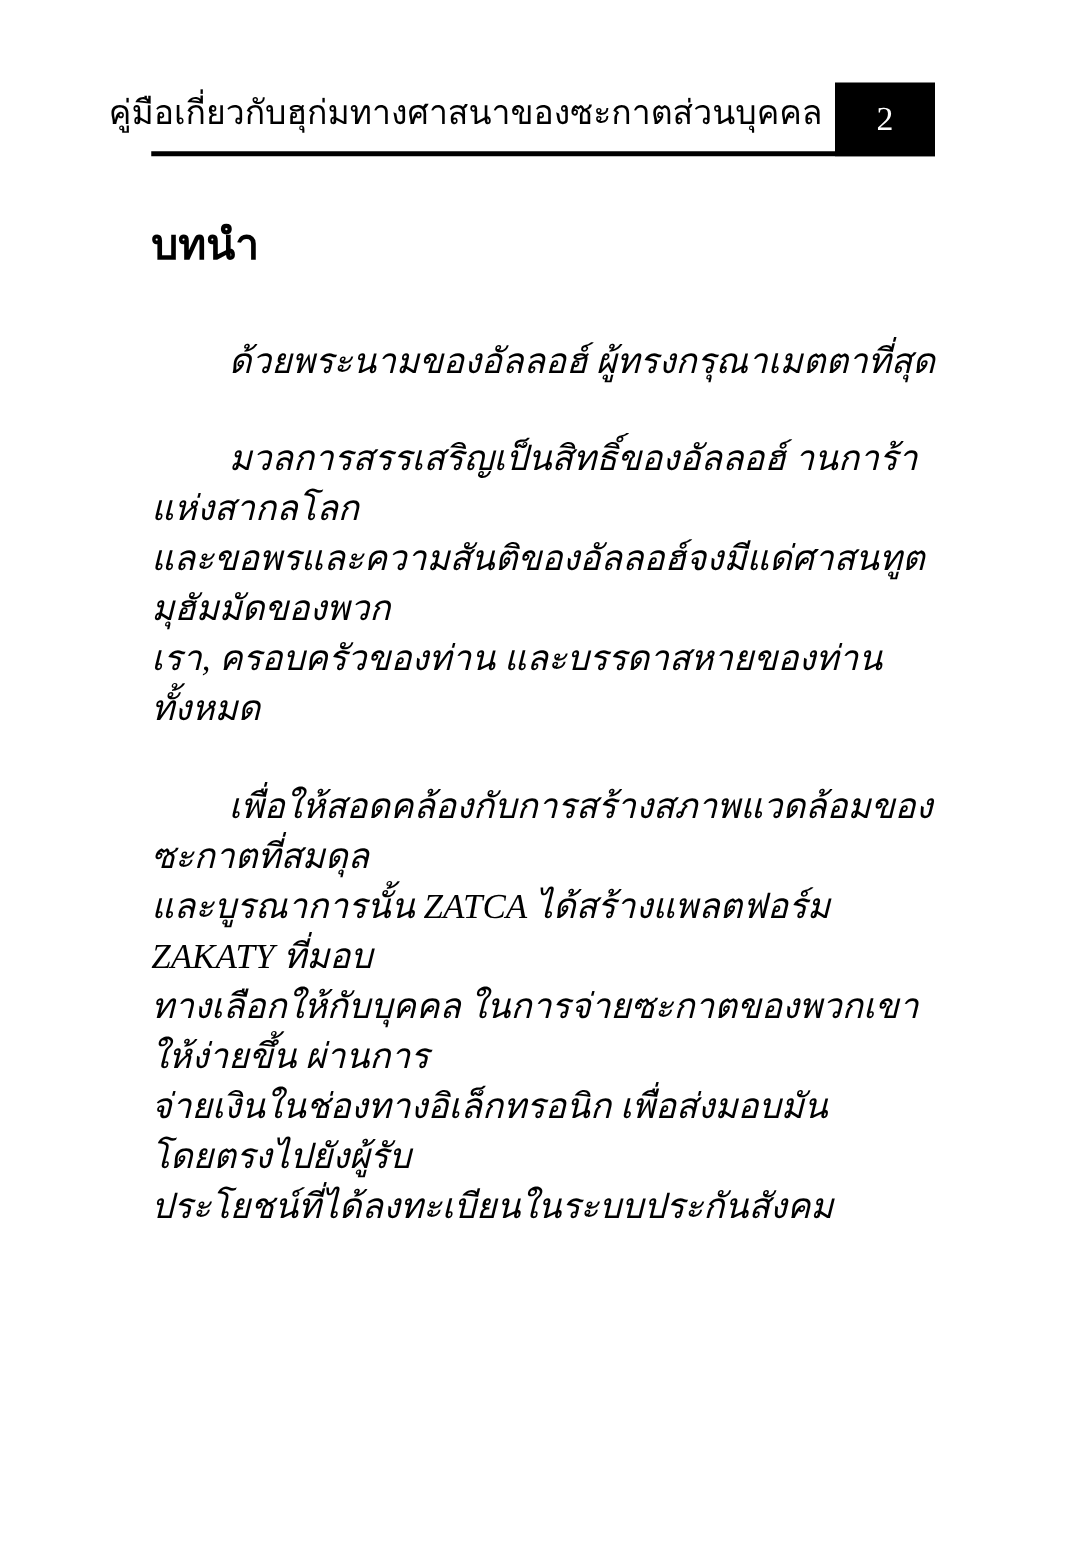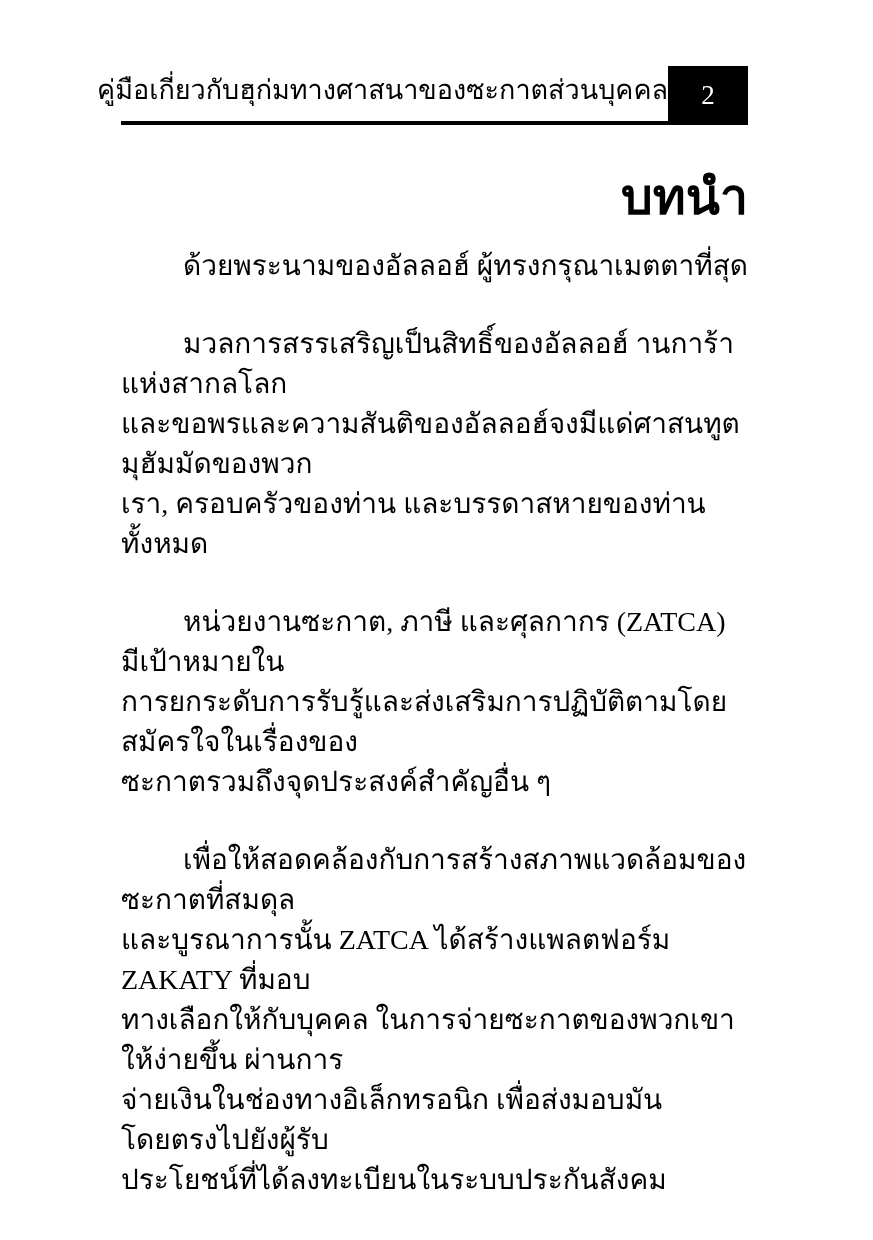--- a/index.html
+++ b/index.html
@@ -24,45 +24,47 @@
     display: flex;
     justify-content: flex-end;
     align-items: center;
     border-bottom: 4px solid #000000;
     height: 57px;
   }
   .header-title {
     font-size: 27px;
     line-height: 1;
     white-space: nowrap;
+    margin-right: 10px;
     padding-bottom: 4px;
   }
   .page-number-box {
     width: 80px;
     height: 59px;
     background: #000000;
     color: #ffffff;
     display: flex;
     align-items: center;
     justify-content: center;
     font-size: 27px;
     margin-bottom: -6px;
     flex: 0 0 auto;
   }
   
   .section-title {
-    text-align: right;
+    text-align: left;
     font-weight: bold;
-    font-size: 50px;
+    font-size: 34px;
     line-height: 60px;
     margin: 42px 0 0 0;
   }
   
   .content {
-    margin-top: 19px;
+    margin-top: 43px;
+    font-style: italic;
   }
   .content p {
     font-size: 28px;
     line-height: 40px;
     margin: 0 0 38px 0;
     text-indent: 62px;
     white-space: pre-line;   
     text-align: left;
   }
 </style>
@@ -78,23 +80,20 @@
     </span>
   </div>
 
   <h1 class="section-title">บทนำ</h1>
 
   <div class="content">
     <p>ด้วยพระนามของอัลลอฮ์ ผู้ทรงกรุณาเมตตาที่สุด</p>
     <p>มวลการสรรเสริญเป็นสิทธิ์ของอัลลอฮ์ านการ้าแห่งสากลโลก
 และขอพรและความสันติของอัลลอฮ์จงมีแด่ศาสนทูตมุฮัมมัดของพวก
 เรา, ครอบครัวของท่าน และบรรดาสหายของท่านทั้งหมด</p>
-    <p>หน่วยงานซะกาต, ภาษี และศุลกากร (ZATCA) มีเป้าหมายใน
-การยกระดับการรับรู้และส่งเสริมการปฏิบัติตามโดยสมัครใจในเรื่องของ
-ซะกาตรวมถึงจุดประสงค์สำคัญอื่น ๆ</p>
     <p>เพื่อให้สอดคล้องกับการสร้างสภาพแวดล้อมของซะกาตที่สมดุล
 และบูรณาการนั้น ZATCA ได้สร้างแพลตฟอร์ม ZAKATY ที่มอบ
 ทางเลือกให้กับบุคคล ในการจ่ายซะกาตของพวกเขาให้ง่ายขึ้น ผ่านการ
 จ่ายเงินในช่องทางอิเล็กทรอนิก เพื่อส่งมอบมันโดยตรงไปยังผู้รับ
 ประโยชน์ที่ได้ลงทะเบียนในระบบประกันสังคม</p>
 
   </div>
 
 </div>
 

